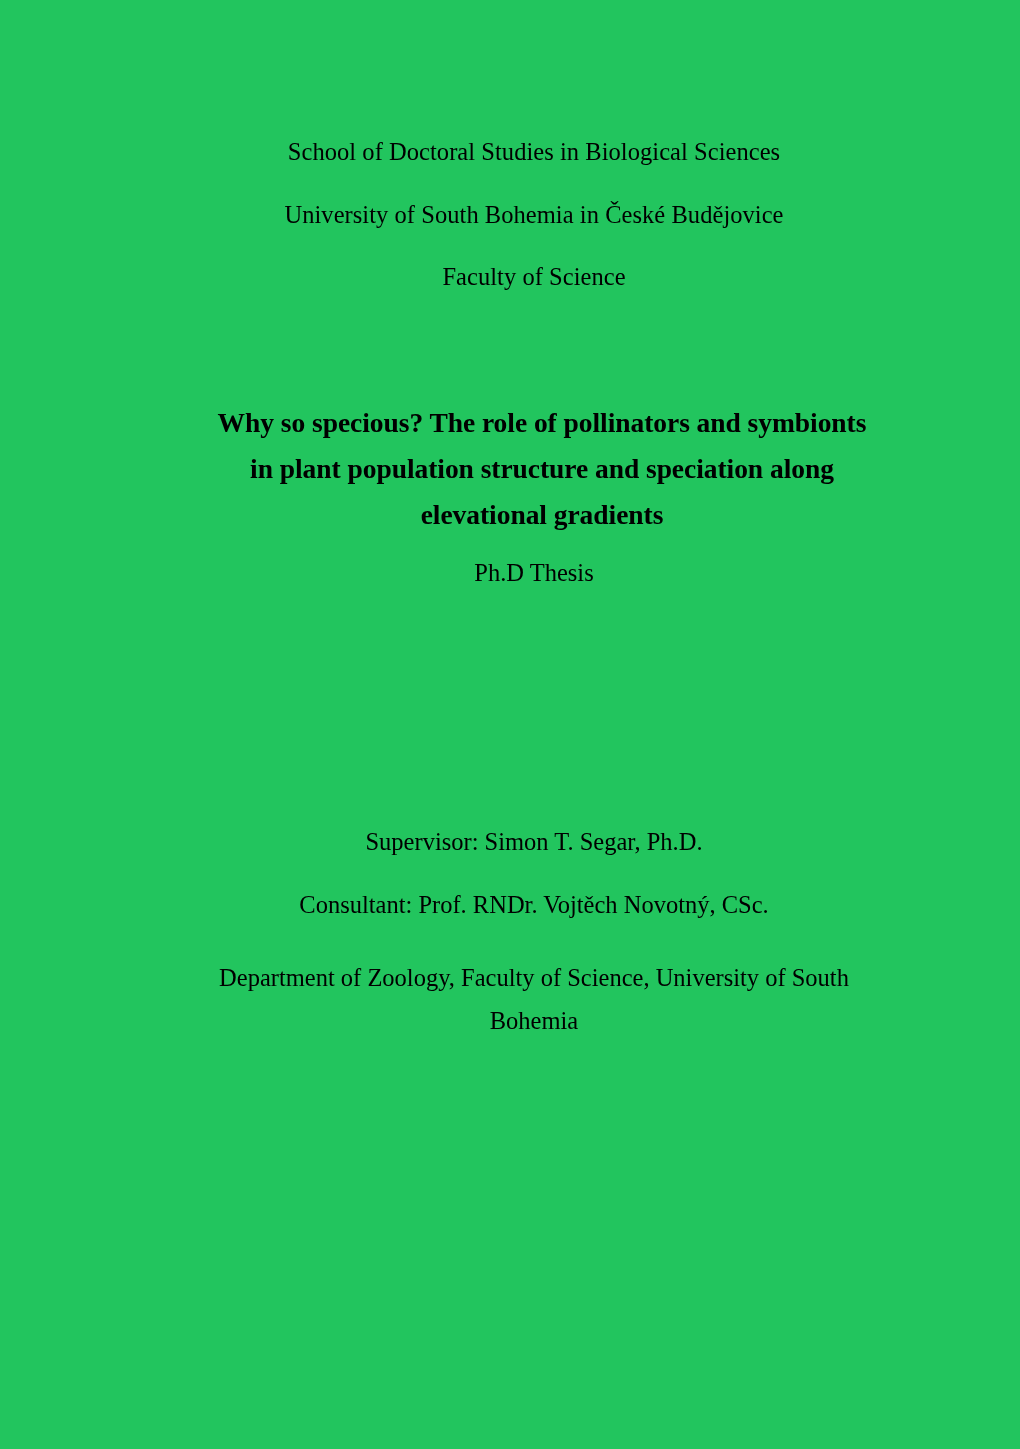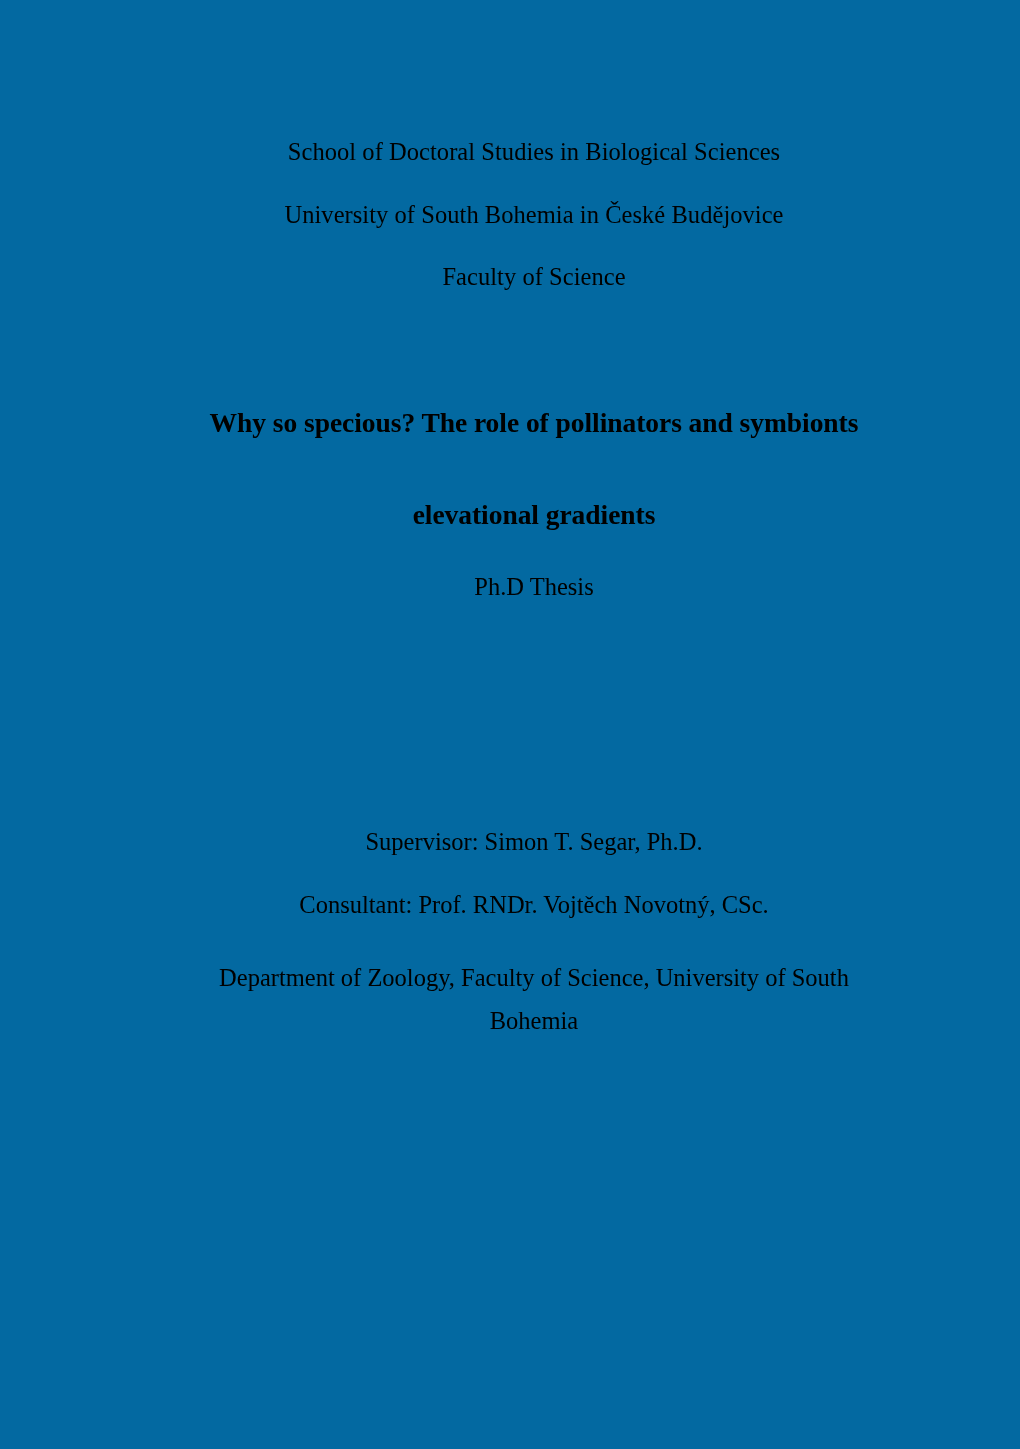--- a/index.html
+++ b/index.html
@@ -11,21 +11,21 @@
   body {
     font-family: "Liberation Serif", "DejaVu Serif", serif;
     color: #000000;
     -webkit-font-smoothing: antialiased;
   }
   .page {
     position: relative;
     width: 1020px;
     height: 1449px;
     margin: 0 auto;
-    background: #0369a1;
+    background: #22c55e;
     overflow: hidden;
   }
   .content {
     position: absolute;
     left: 195px;
     top: 0;
     width: 678px;
     height: 100%;
     text-align: center;
   }
@@ -44,33 +44,33 @@
     letter-spacing: 0.05px;
   }
   .institution-line:last-child {
     margin-bottom: 0;
   }
 
   
   .thesis-title {
     position: absolute;
     top: 400px;
-    left: 0;
+    left: 8px;
     width: 100%;
     font-size: 27.5px;
     font-weight: bold;
     line-height: 46px;
     margin: 0;
     letter-spacing: -0.05px;
   }
 
   
   .thesis-type {
     position: absolute;
-    top: 575px;
+    top: 561px;
     left: 0;
     width: 100%;
     font-size: 24.5px;
     line-height: 1.0;
     margin: 0;
   }
 
   
   .author-name {
     position: absolute;
@@ -133,21 +133,21 @@
   <div class="content">
 
     <div class="institution-block">
       <p class="institution-line">School of Doctoral Studies in Biological Sciences</p>
       <p class="institution-line">University of South Bohemia in České Budějovice</p>
       <p class="institution-line">Faculty of Science</p>
     </div>
 
     <h1 class="thesis-title">
       <span>Why so specious? The role of pollinators and symbionts</span><br>
-      <br>
+      <span>in plant population structure and speciation along</span><br>
       <span>elevational gradients</span>
     </h1>
 
     <p class="thesis-type">Ph.D Thesis</p>
 
 
     <div class="supervision-block">
       <p class="supervision-line">Supervisor: Simon T. Segar, Ph.D.</p>
       <p class="supervision-line">Consultant: Prof. RNDr. Vojtěch Novotný, CSc.</p>
     </div>

